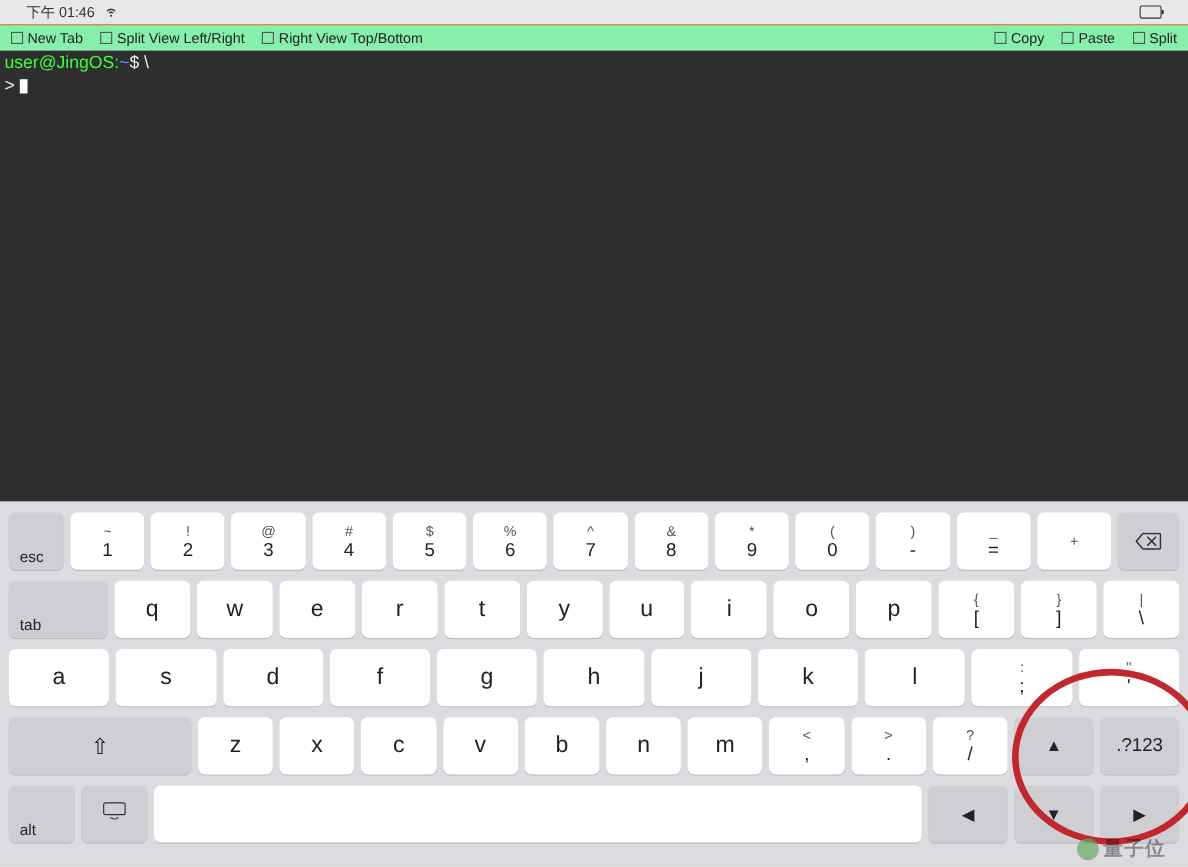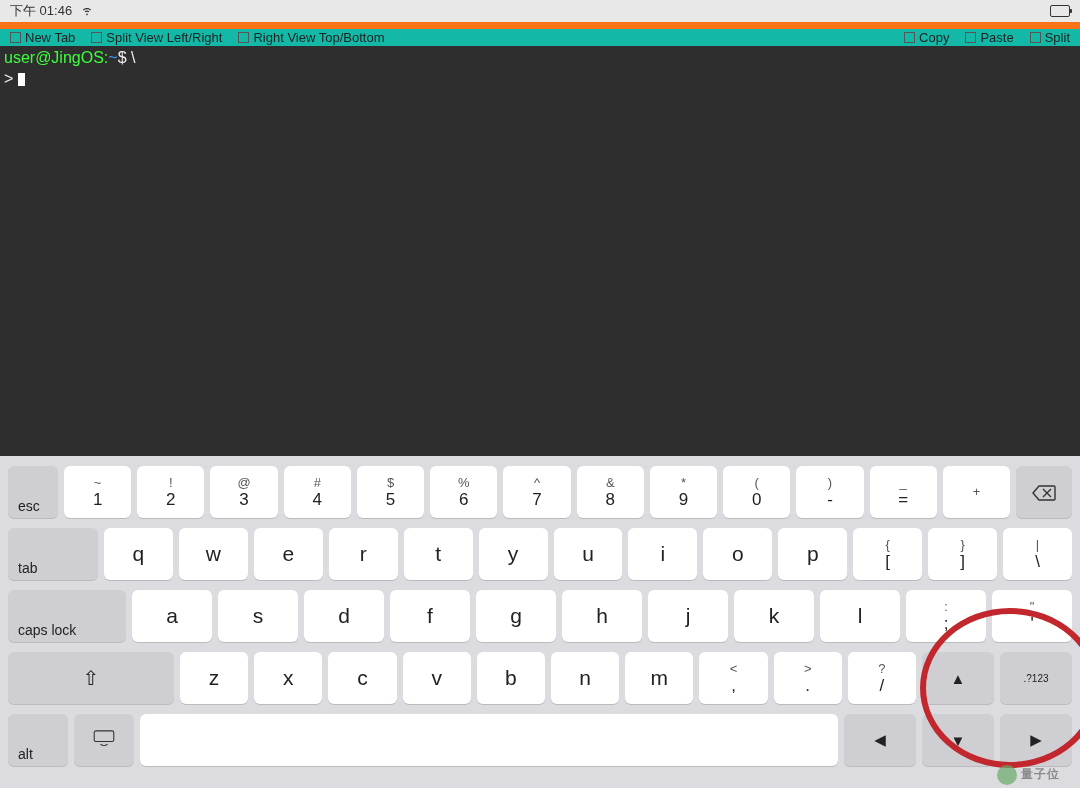--- a/index.html
+++ b/index.html
@@ -1,27 +1,27 @@
 <!DOCTYPE html>
 <html><head>
 <meta charset="utf-8">
 <style>
 * { margin: 0; padding: 0; box-sizing: border-box; font-family: -apple-system, BlinkMacSystemFont, "Segoe UI", sans-serif; }
 html, body { width: 1080px; height: 788px; overflow: hidden; background: #f0f0f0; }
 
 
-.status-bar { height: 22px; background: #e8e8e8; display: flex; align-items: center; padding: 0 10px; font-size: 13px; color: #333; justify-content: space-between; }
+.status-bar { height: 22px; background: #e8e8e8; display: flex; align-items: center; padding: 0 24px; font-size: 13px; color: #333; justify-content: space-between; }
 .status-left { display: flex; align-items: center; gap: 8px; }
 .status-right { display: flex; align-items: center; gap: 8px; }
 .wifi-icon { width: 14px; height: 14px; }
 .battery-icon { width: 20px; height: 12px; border: 1.5px solid #333; border-radius: 2px; position: relative; }
 .battery-icon::after { content: ""; position: absolute; right: -3px; top: 3px; width: 2px; height: 4px; background: #333; border-radius: 0 1px 1px 0; }
 
 
-.toolbar { height: 24px; background: #14b8a6; display: flex; align-items: center; padding: 0 10px; font-size: 13px; color: #222; justify-content: space-between; border-top: 7px solid #f97316; }
+.toolbar { height: 24px; background: #86efac; display: flex; align-items: center; padding: 0 10px; font-size: 13px; color: #222; justify-content: space-between; border-top: 1px solid #f97316; }
 .toolbar-left, .toolbar-right { display: flex; gap: 16px; }
 .toolbar-item { display: flex; align-items: center; gap: 4px; cursor: pointer; }
 .tb-icon { width: 11px; height: 11px; border: 1px solid #555; display: inline-block; }
 
 
 .terminal { height: 410px; background: #2e2e2e; color: #eee; font-family: "DejaVu Sans Mono", Consolas, monospace; font-size: 16px; padding: 2px 4px; line-height: 1.3; }
 .prompt-user { color: #3cff3c; }
 .prompt-path { color: #3c9cff; }
 .cursor { display: inline-block; width: 7px; height: 13px; background: #ffffff; vertical-align: middle; }
 
@@ -236,23 +236,20 @@
         <span class="key-sub">}</span>
         <span class="key-main">]</span>
       </div>
     <div class="key w-q">
         <span class="key-sub">|</span>
         <span class="key-main">\</span>
       </div>
   </div>
 
   <div class="kb-row">
-    <div class="key key-side w-caps">
-        <span class="key-label-bottom">caps lock</span>
-      </div>
     <div class="key w-q">
         <span class="key-letter">a</span>
       </div>
     <div class="key w-q">
         <span class="key-letter">s</span>
       </div>
     <div class="key w-q">
         <span class="key-letter">d</span>
       </div>
     <div class="key w-q">
@@ -317,21 +314,21 @@
         <span class="key-main">.</span>
       </div>
     <div class="key w-q">
         <span class="key-sub">?</span>
         <span class="key-main">/</span>
       </div>
     <div class="key key-side w-upkey">
         <span class="arrow">▲</span>
       </div>
     <div class="key key-side w-numtoggle">
-        <span style="font-size:10px">.?123</span>
+        <span style="font-size:17px">.?123</span>
       </div>
   </div>
 
   <div class="kb-row">
     <div class="key key-side w-alt">
         <span class="key-label-bottom">alt</span>
       </div>
     <div class="key key-side w-kbtoggle">
       <span class="kb-hide-icon">
         <svg viewBox="0 0 24 18">
@@ -347,15 +344,15 @@
     <div class="key key-side w-arrows">
         <span class="arrow">▼</span>
       </div>
     <div class="key key-side w-arrows">
         <span class="arrow">▶</span>
       </div>
   </div>
 
   <div class="annotation-circle"></div>
   <div class="watermark">
-    <span style="font-size:12px;opacity:.7"><span class="watermark-icon"></span><span>量子位</span></span><br>
+    <span style="font-size:18px;opacity:.7"><span class="watermark-icon"></span><span>量子位</span></span><br>
   </div>
 </div>
 
 </body></html>

